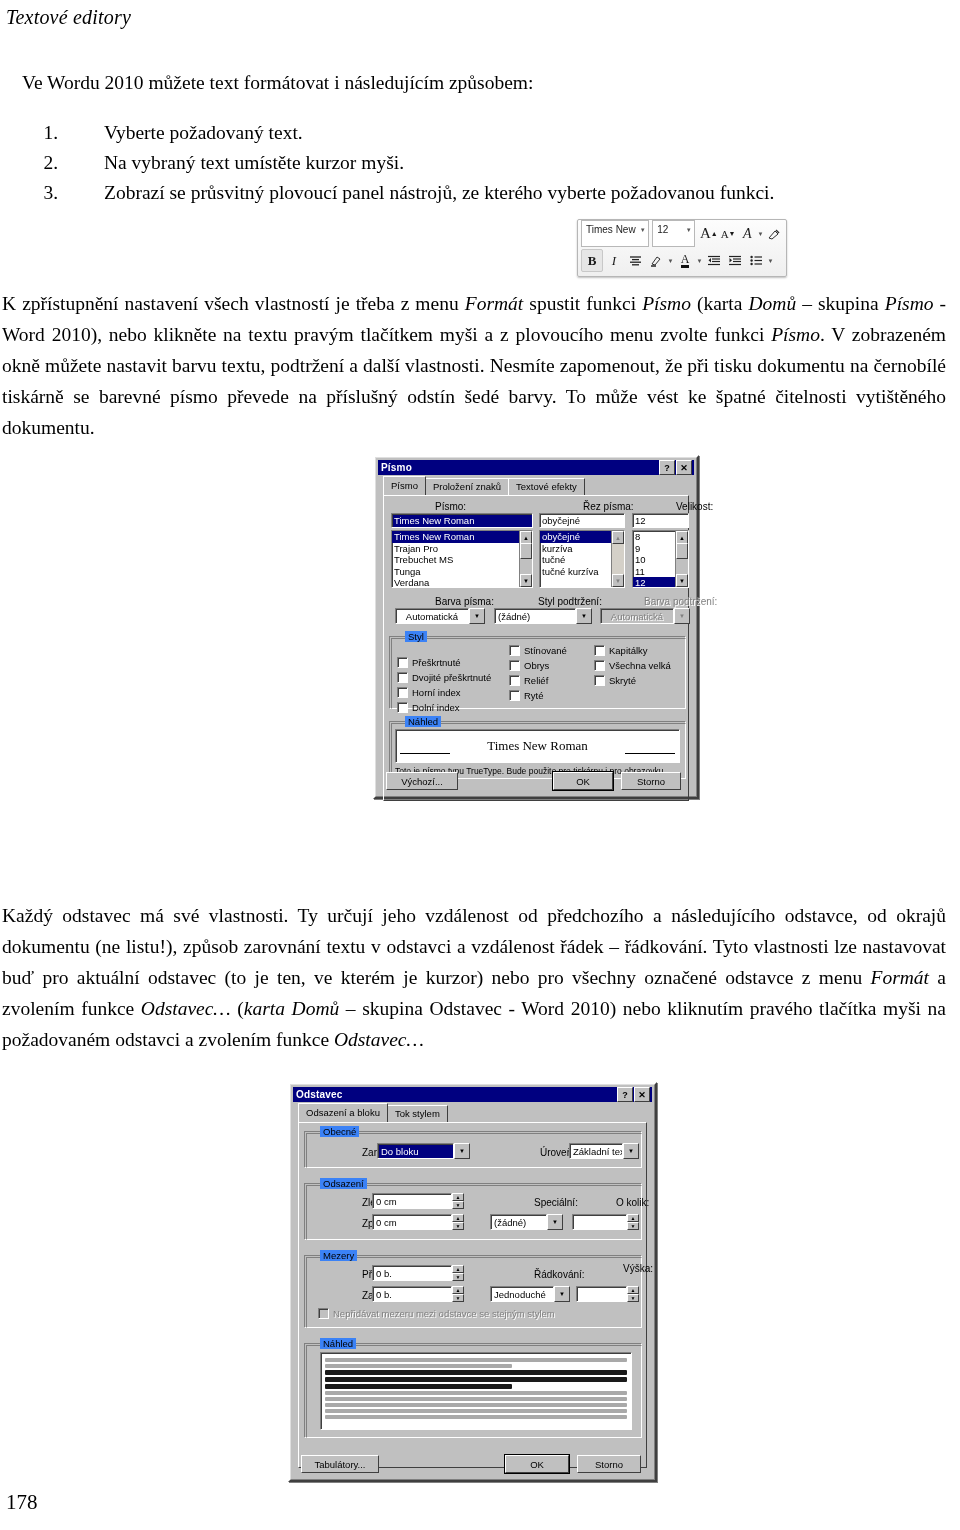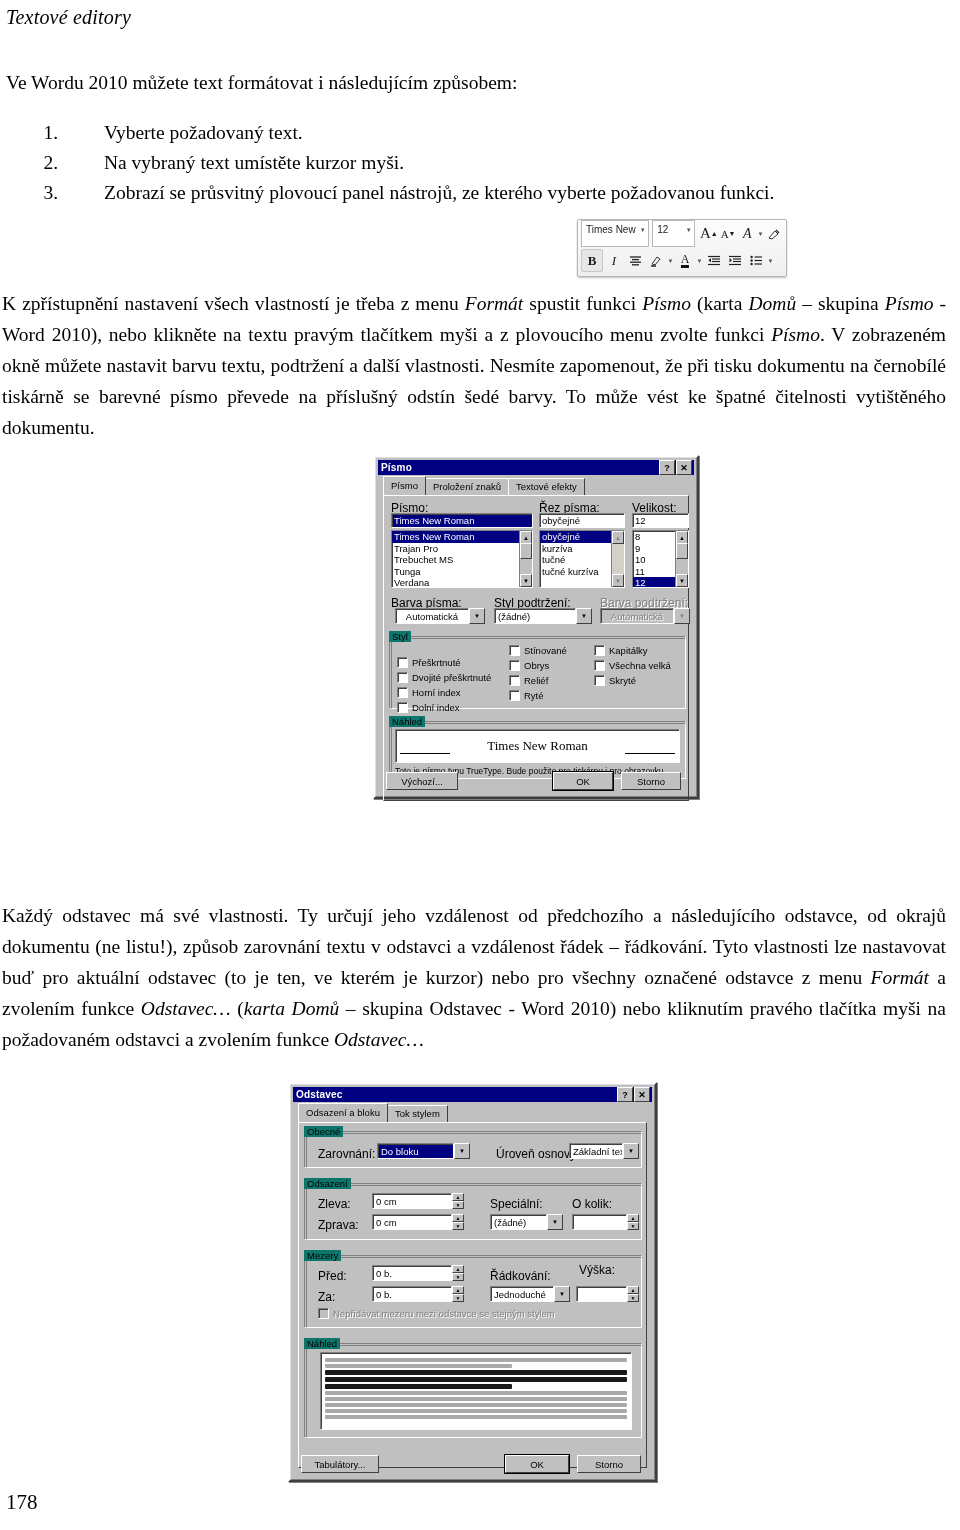--- a/index.html
+++ b/index.html
@@ -14,21 +14,21 @@
   .runhead{
     position:absolute;left:6px;top:6px;
     font-style:italic;font-size:20px;letter-spacing:.2px;
   }
 
   
   .para{
     position:absolute;font-size:19.5px;line-height:29px;
     text-align:justify;text-justify:inter-word;
   }
-  .intro{left:6px;top:68px;width:930px;}
+  .intro{left:22px;top:68px;width:930px;}
   .numlist{position:absolute;left:6px;top:118px;width:940px;}
   .numlist .li{display:flex;font-size:19.5px;line-height:30px;}
   .numlist .li .num{width:52px;text-align:right;flex:none;padding-right:0;}
   .numlist .li .txt{flex:1;padding-left:46px;text-align:justify;}
   .numlist .li .txt.j{text-align-last:left;}
 
   .p-font{left:2px;top:288px;width:944px;line-height:31px;}
   .p-para{left:2px;top:900px;width:944px;line-height:31px;}
   em.i{font-style:italic;}
 
@@ -94,21 +94,21 @@
     padding:2px 7px 2px 7px;background:#c0c0c0;
     border-top:1px solid #fff;border-left:1px solid #fff;border-right:1px solid #3f3f3f;
     margin-right:-1px;font-size:9.5px;height:12px;
   }
   .tab.sel{padding-top:3px;height:13px;position:relative;z-index:2;background:#c0c0c0;}
   .tabbody{
     border-top:1px solid #fff;border-left:1px solid #fff;
     border-right:1px solid #3f3f3f;border-bottom:1px solid #3f3f3f;
     margin:0 5px 0 5px;padding:7px;position:relative;
   }
-  .lbl{font-size:12px;white-space:nowrap;}
+  .lbl{font-size:10px;white-space:nowrap;margin-left:44px;}
   .fld{
     background:#fff;border-top:1px solid #808080;border-left:1px solid #808080;
     border-right:1px solid #fff;border-bottom:1px solid #fff;
     box-shadow:inset 1px 1px 0 #3f3f3f;
     font-size:9.5px;padding:1px 2px;box-sizing:border-box;height:15px;
     display:flex;align-items:center;overflow:hidden;white-space:nowrap;
   }
   .fld.sel{background:#000080;color:#fff;}
   .list{
     background:#fff;border-top:1px solid #808080;border-left:1px solid #808080;
@@ -161,21 +161,21 @@
   .spin .sp{width:12px;display:flex;flex-direction:column;}
   .spin .sp div{
     flex:1;background:#c0c0c0;
     border-top:1px solid #fff;border-left:1px solid #fff;
     border-right:1px solid #3f3f3f;border-bottom:1px solid #3f3f3f;
     display:flex;align-items:center;justify-content:center;font-size:5px;line-height:1;
   }
   .dis{color:#808080;}
   .dis .cf,.dis .sf{background:#c0c0c0;color:#808080;text-shadow:1px 1px 0 #fff;}
   .grp{position:absolute;}
-  .grp .gl{position:absolute;left:0;top:0;background:#0f766e;padding:0 3px;font-size:9.5px;z-index:2;text-align:center;}
+  .grp .gl{position:absolute;left:16px;top:0;background:#3b82f6;padding:0 3px;font-size:9.5px;z-index:2;text-align:center;}
   .grp .gb{
     position:absolute;left:0;right:0;top:5px;bottom:0;
     border:1px solid #808080;border-right-color:#fff;border-bottom-color:#fff;
   }
   .grp .gb:after{
     content:"";position:absolute;left:1px;top:1px;right:-1px;bottom:-1px;
     border:1px solid #fff;border-left-color:#808080;border-top-color:#808080;
     pointer-events:none;
   }
   .cbx{display:flex;align-items:center;gap:4px;font-size:9.5px;margin-bottom:4px;white-space:nowrap;}

